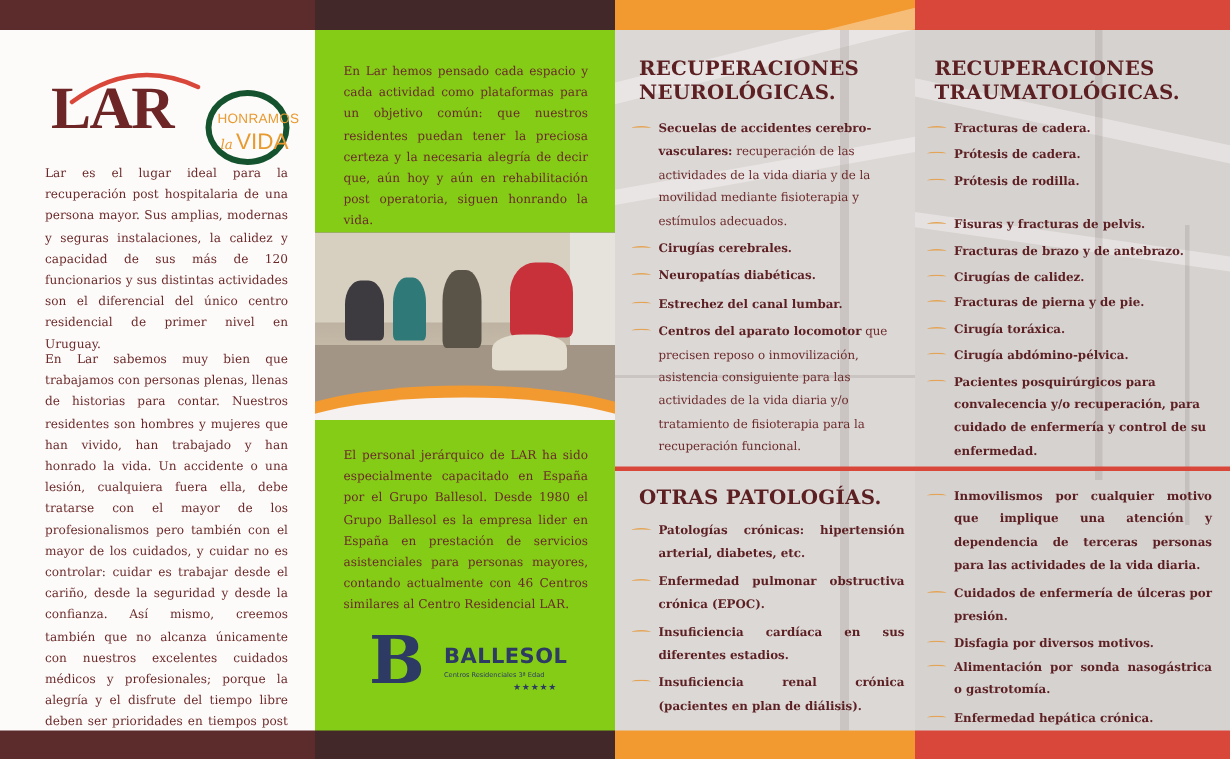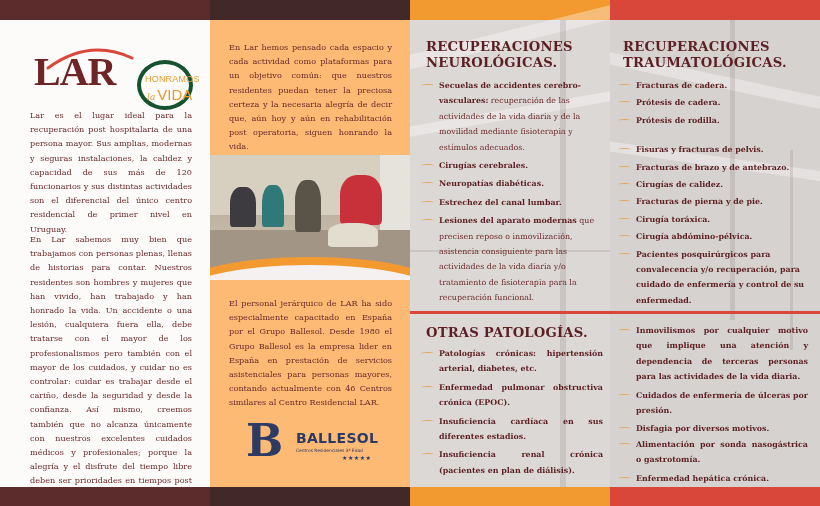--- a/index.html
+++ b/index.html
@@ -1,21 +1,21 @@
 <!DOCTYPE html>
 <html><head>
 <meta charset="utf-8">
 <style>
   * { box-sizing: border-box; margin: 0; padding: 0; }
   html, body { width: 820px; height: 506px; overflow: hidden; background: #f7f3f2; }
   body { position: relative; font-family: "DejaVu Serif", serif; color: #6b2a2a; }
 
   .panel { position: absolute; top: 0; height: 506px; overflow: hidden; }
   .p1 { left: 0; width: 210px; background: #fdfbfa; }
-  .p2 { left: 210px; width: 200px; background: #fdba74; }
+  .p2 { left: 210px; width: 200px; background: #84cc16; }
   .p3 { left: 410px; width: 200px; background: #dcd8d6; }
   .p4 { left: 610px; width: 210px; background: #d6d2d0; }
 
   .bar-top, .bar-bot { position: absolute; left: 0; right: 0; height: 20px; }
   .bar-top { top: 0; }
   .bar-bot { bottom: 0; height: 19px; }
 
   .p1 .bar-top, .p1 .bar-bot { background: #5c2b2c; }
   .p2 .bar-top, .p2 .bar-bot { background: #43282a; }
   .p3 .bar-top, .p3 .bar-bot { background: #f29a30; }
@@ -141,21 +141,21 @@
   <h2 class="heading h1">
     <span>RECUPERACIONES</span><br>
     <span>NEUROLÓGICAS.</span>
   </h2>
 
   <ul class="list l1">
     <li><span class="dash"></span><b>Secuelas de accidentes cerebro-vasculares:</b><span> recuperación de las actividades de la vida diaria y de la movilidad mediante fisioterapia y estímulos adecuados.</span></li>
     <li><span class="dash"></span><b>Cirugías cerebrales.</b></li>
     <li><span class="dash"></span><b>Neuropatías diabéticas.</b></li>
     <li><span class="dash"></span><b>Estrechez del canal lumbar.</b></li>
-    <li><span class="dash"></span><b>Lesiones del aparato modernas</b><span> que precisen reposo o inmovilización, asistencia consiguiente para las actividades de la vida diaria y/o tratamiento de fisioterapia para la recuperación funcional.</span></li>
+    <li><span class="dash"></span><b>Centros del aparato locomotor</b><span> que precisen reposo o inmovilización, asistencia consiguiente para las actividades de la vida diaria y/o tratamiento de fisioterapia para la recuperación funcional.</span></li>
   </ul>
 
   <div class="red-line"></div>
 
   <h2 class="heading h2">OTRAS PATOLOGÍAS.</h2>
 
   <ul class="list bold l2">
     <li><span class="dash"></span><span>Patologías crónicas: hipertensión arterial, diabetes, etc.</span></li>
     <li><span class="dash"></span><span>Enfermedad pulmonar obstructiva crónica (EPOC).</span></li>
     <li><span class="dash"></span><span>Insuficiencia cardíaca en sus diferentes estadios.</span></li>

